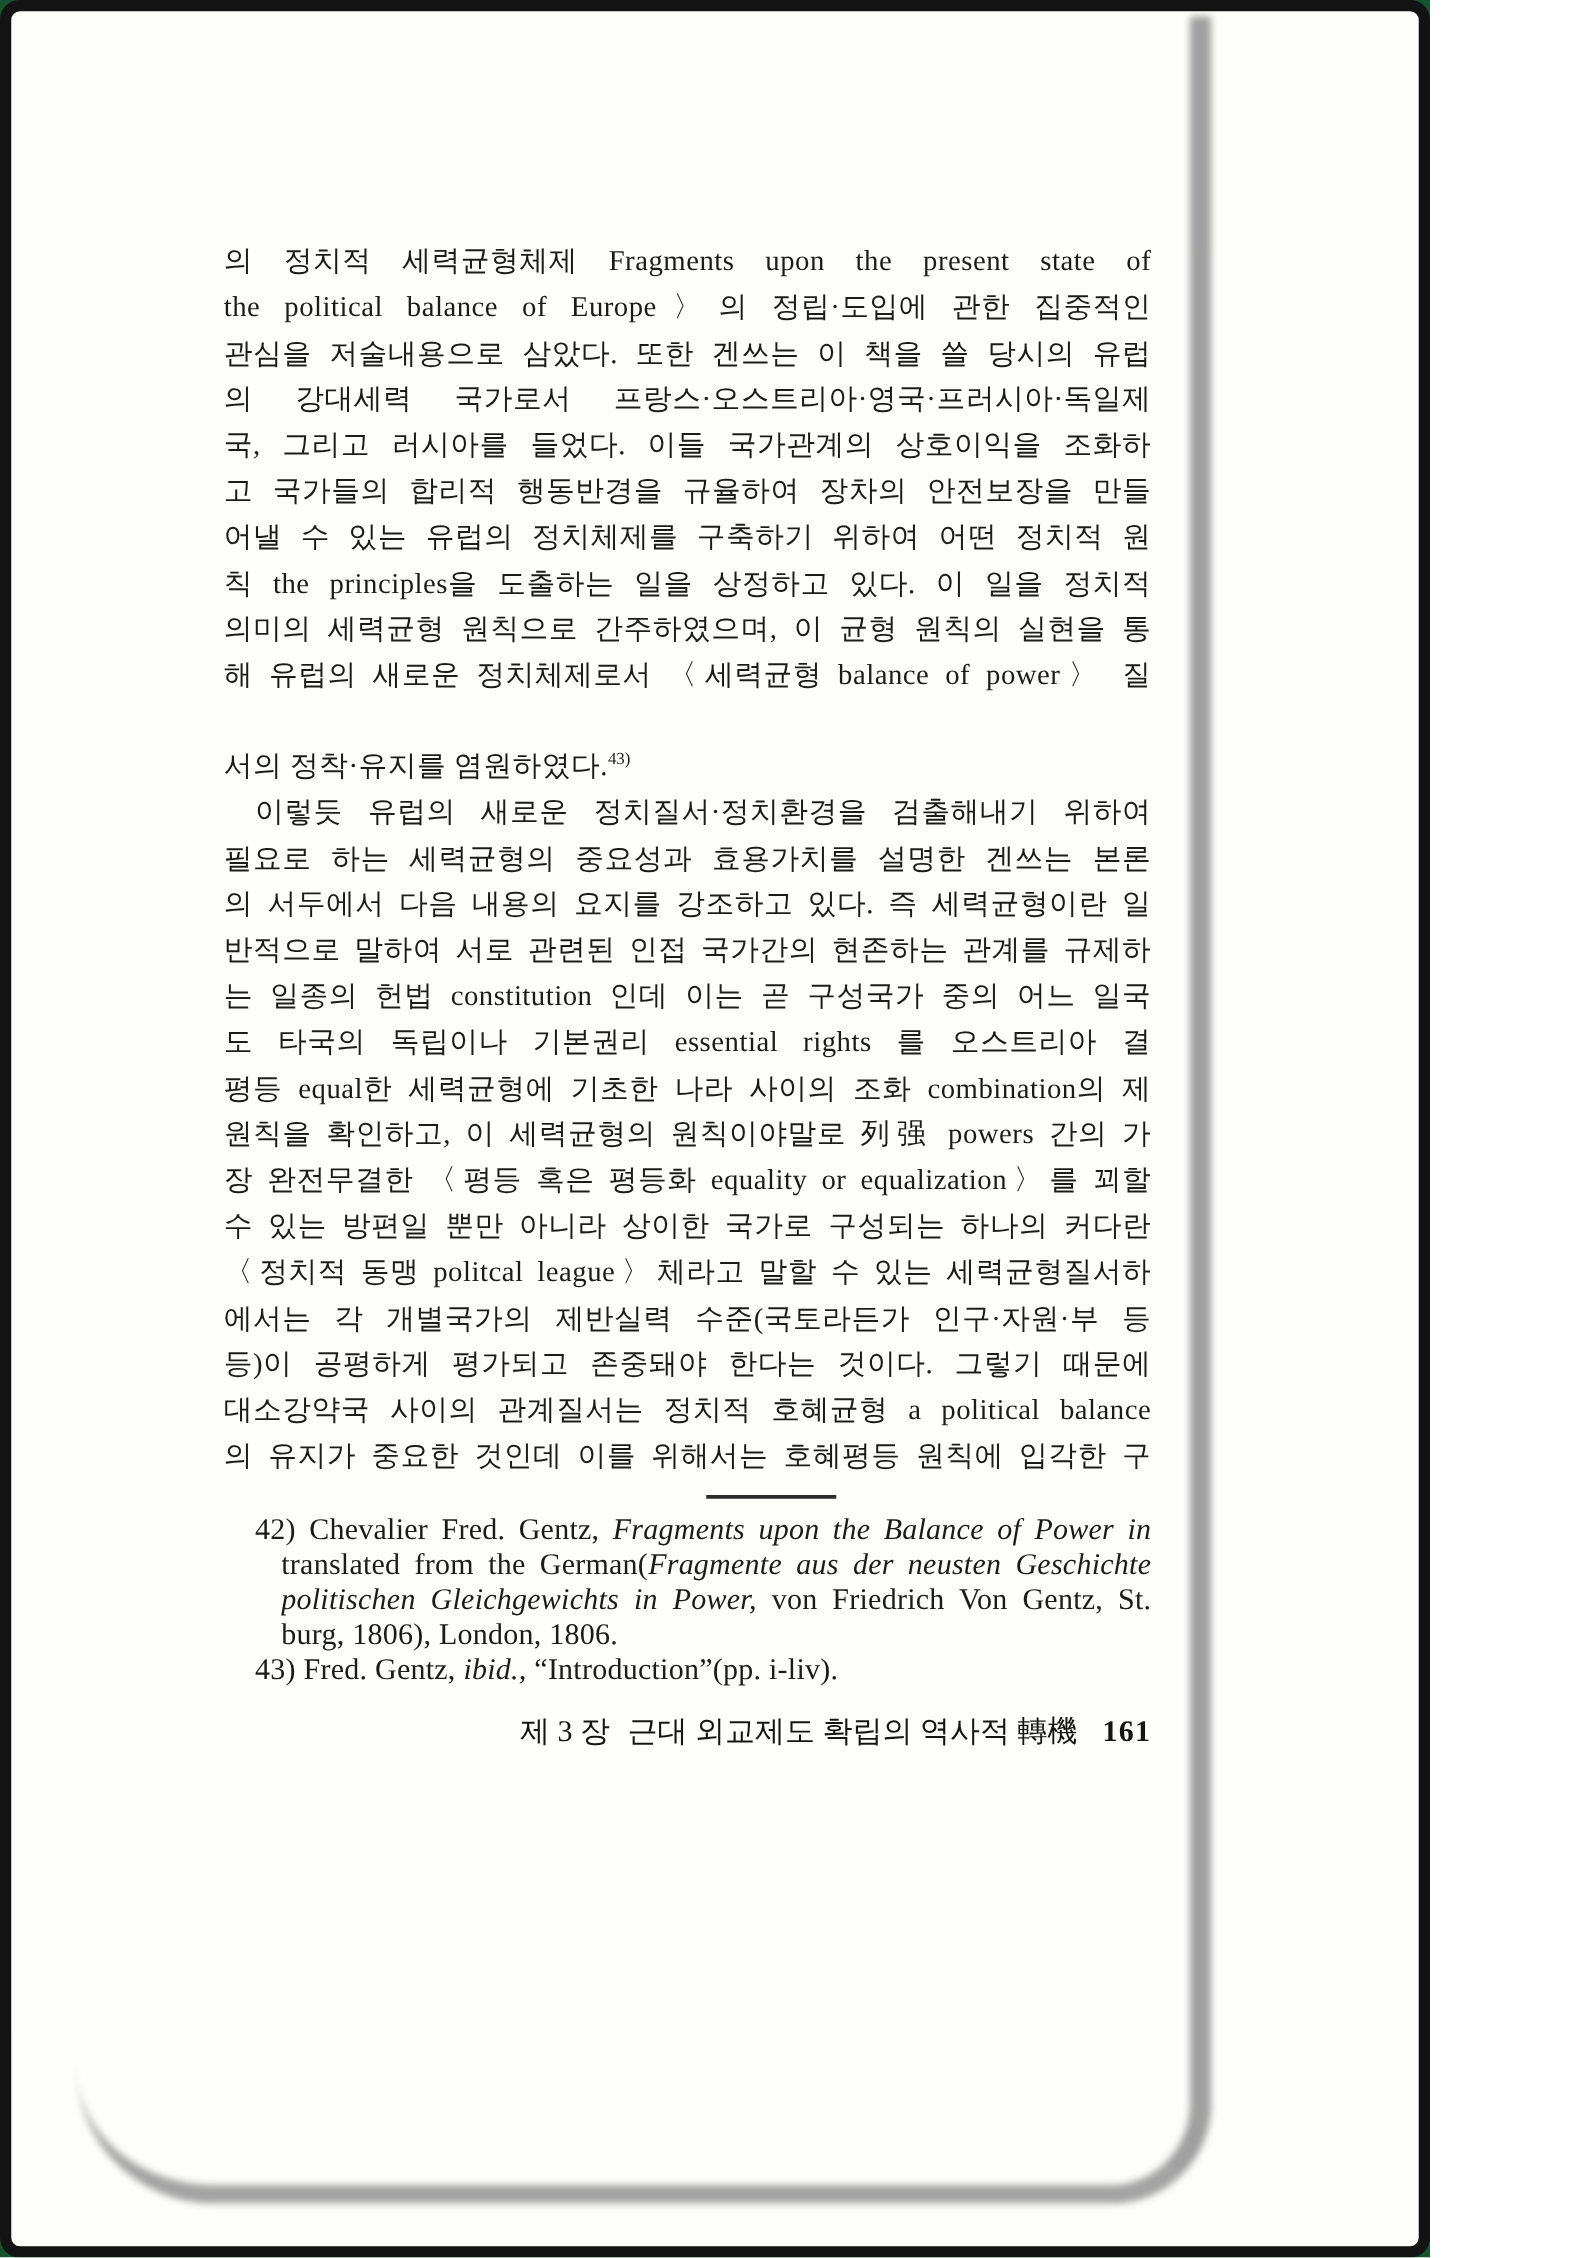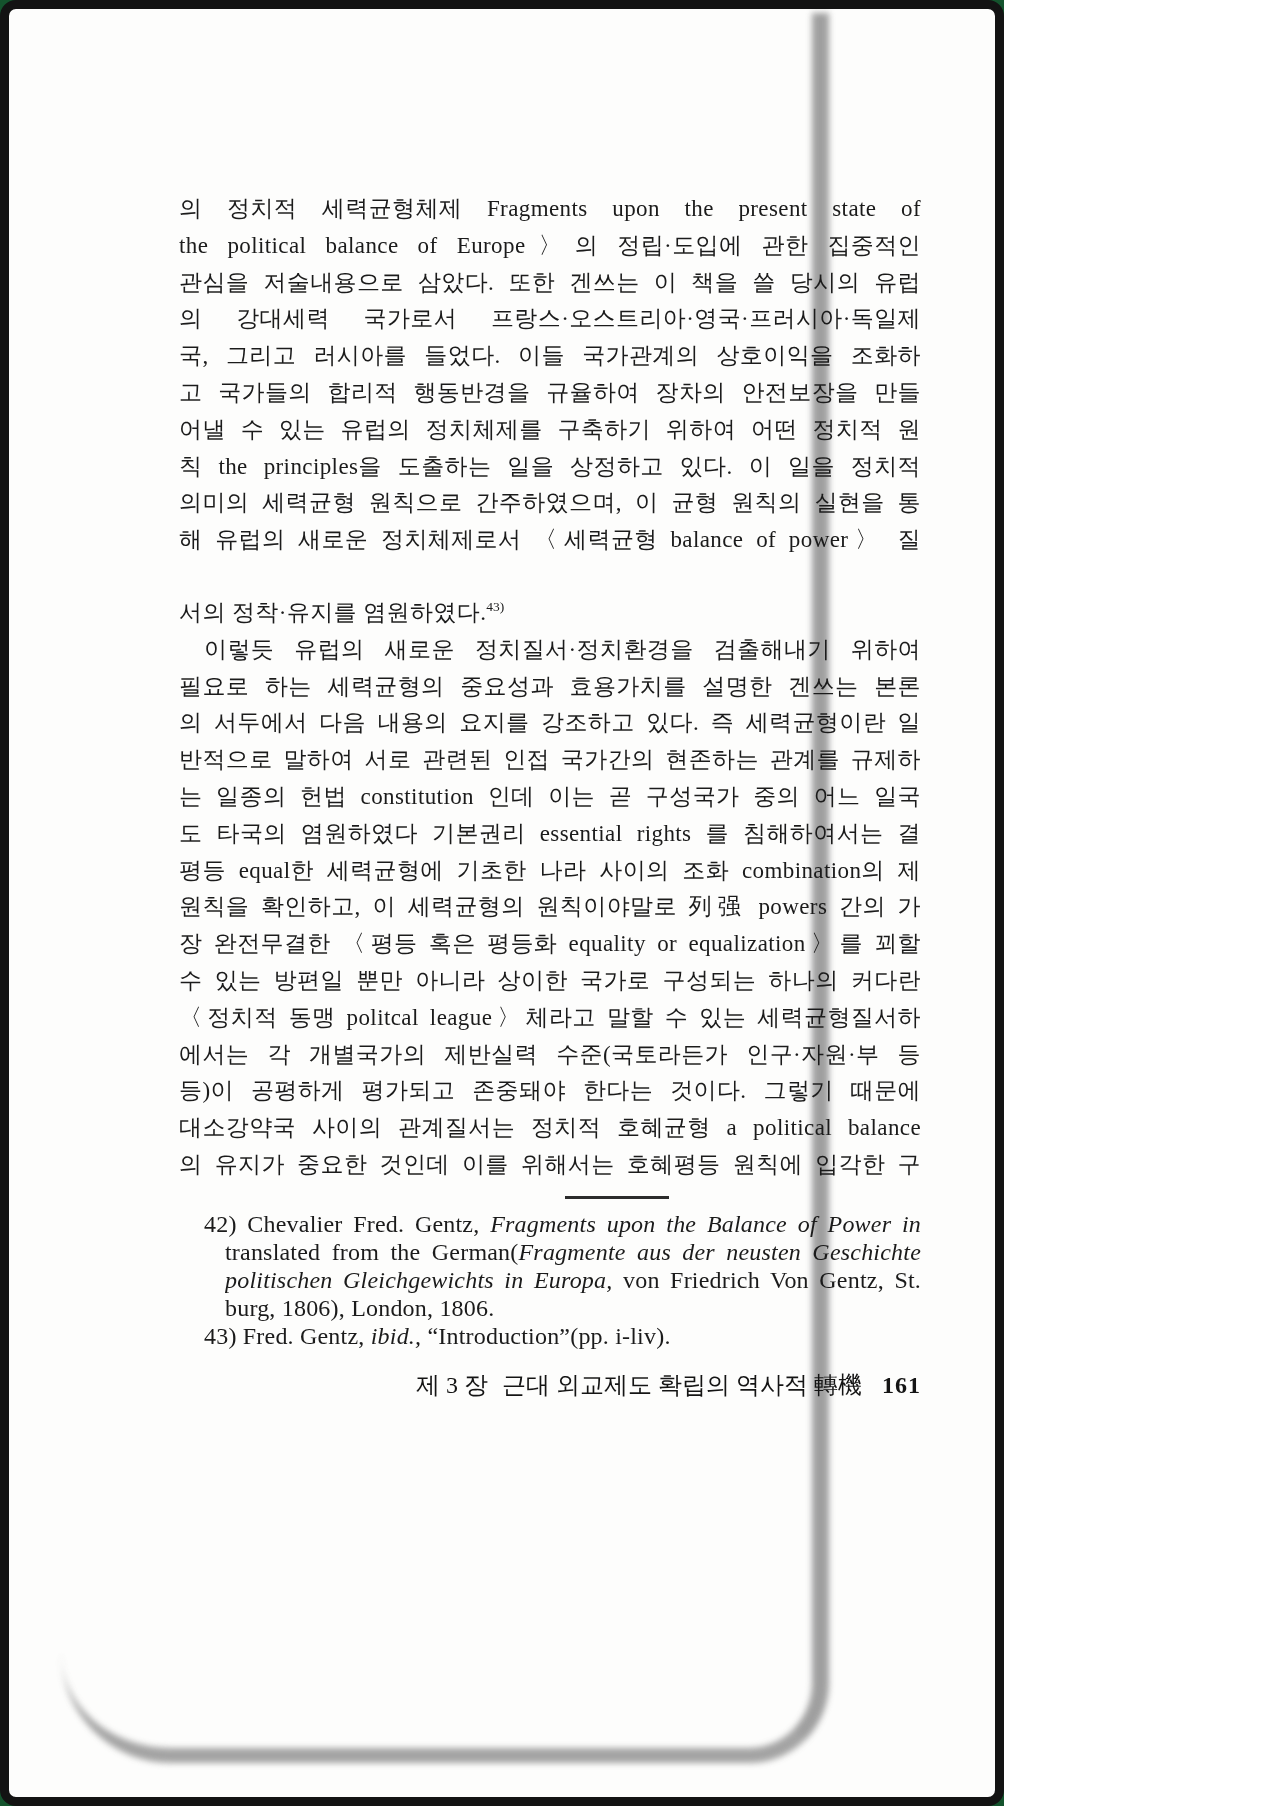--- a/index.html
+++ b/index.html
@@ -3,21 +3,21 @@
 <meta charset="utf-8">
 <style>
   html, body {
     margin: 0;
     padding: 0;
     background: #ffffff;
     font-family: "Liberation Serif", "DejaVu Serif", serif;
   }
   .stage {
     position: relative;
-    width: 1004px;
+    width: 1144px;
     height: 1806px;
     background: #14532d;
     overflow: hidden;
   }
   
   .frame {
     position: absolute;
     inset: 0;
     box-sizing: border-box;
     border: 9px solid #131313;
@@ -124,39 +124,39 @@
         <div class="line">어낼 수 있는 유럽의 정치체제를 구축하기 위하여 어떤 정치적 원</div>
         <div class="line">칙 the principles을 도출하는 일을 상정하고 있다. 이 일을 정치적</div>
         <div class="line">의미의 세력균형 원칙으로 간주하였으며, 이 균형 원칙의 실현을 통</div>
         <div class="line">해 유럽의 새로운 정치체제로서 〈세력균형 balance of power〉 질</div>
         <div class="line end"><span>서의 정착·유지를 염원하였다.</span><sup class="fnref">43)</sup></div>
         <div class="line indent">이렇듯 유럽의 새로운 정치질서·정치환경을 검출해내기 위하여</div>
         <div class="line">필요로 하는 세력균형의 중요성과 효용가치를 설명한 겐쓰는 본론</div>
         <div class="line">의 서두에서 다음 내용의 요지를 강조하고 있다. 즉 세력균형이란 일</div>
         <div class="line">반적으로 말하여 서로 관련된 인접 국가간의 현존하는 관계를 규제하</div>
         <div class="line">는 일종의 헌법 constitution 인데 이는 곧 구성국가 중의 어느 일국</div>
-        <div class="line">도 타국의 염원하였다 기본권리 essential rights 를 침해하여서는 결</div>
+        <div class="line">도 타국의 독립이나 기본권리 essential rights 를 오스트리아 결</div>
         <div class="line">평등 equal한 세력균형에 기초한 나라 사이의 조화 combination의 제</div>
         <div class="line">원칙을 확인하고, 이 세력균형의 원칙이야말로 列强 powers 간의 가</div>
         <div class="line">장 완전무결한 〈평등 혹은 평등화 equality or equalization〉를 꾀할</div>
         <div class="line">수 있는 방편일 뿐만 아니라 상이한 국가로 구성되는 하나의 커다란</div>
         <div class="line">〈정치적 동맹 politcal league〉체라고 말할 수 있는 세력균형질서하</div>
         <div class="line">에서는 각 개별국가의 제반실력 수준(국토라든가 인구·자원·부 등</div>
         <div class="line">등)이 공평하게 평가되고 존중돼야 한다는 것이다. 그렇기 때문에</div>
         <div class="line">대소강약국 사이의 관계질서는 정치적 호혜균형 a political balance</div>
         <div class="line">의 유지가 중요한 것인데 이를 위해서는 호혜평등 원칙에 입각한 구</div>
       </div>
 
       <div class="fn-divider"></div>
 
       <div class="footnotes">
         <div class="fn">
           <div class="fn-line first"><span>42) Chevalier Fred. Gentz, </span><i>Fragments upon the Balance of Power in Europe,</i></div>
           <div class="fn-line cont"><span>translated from the German(</span><i>Fragmente aus der neusten Geschichte des</i></div>
-          <div class="fn-line cont"><i>politischen Gleichgewichts in Europa,</i><span> von Friedrich Von Gentz, St. Peters-</span></div>
+          <div class="fn-line cont"><i>politischen Gleichgewichts in Power,</i><span> von Friedrich Von Gentz, St. Peters-</span></div>
           <div class="fn-line cont last"><span>burg, 1806), London, 1806.</span></div>
         </div>
         <div class="fn">
           <div class="fn-line first last"><span>43) Fred. Gentz, </span><i>ibid.,</i><span> “Introduction”(pp. i-liv).</span></div>
         </div>
       </div>
 
       <div class="footer">
         <span class="section">제 3 장</span><span>근대 외교제도 확립의 역사적 轉機</span><span class="pagenum">161</span>
       </div>

